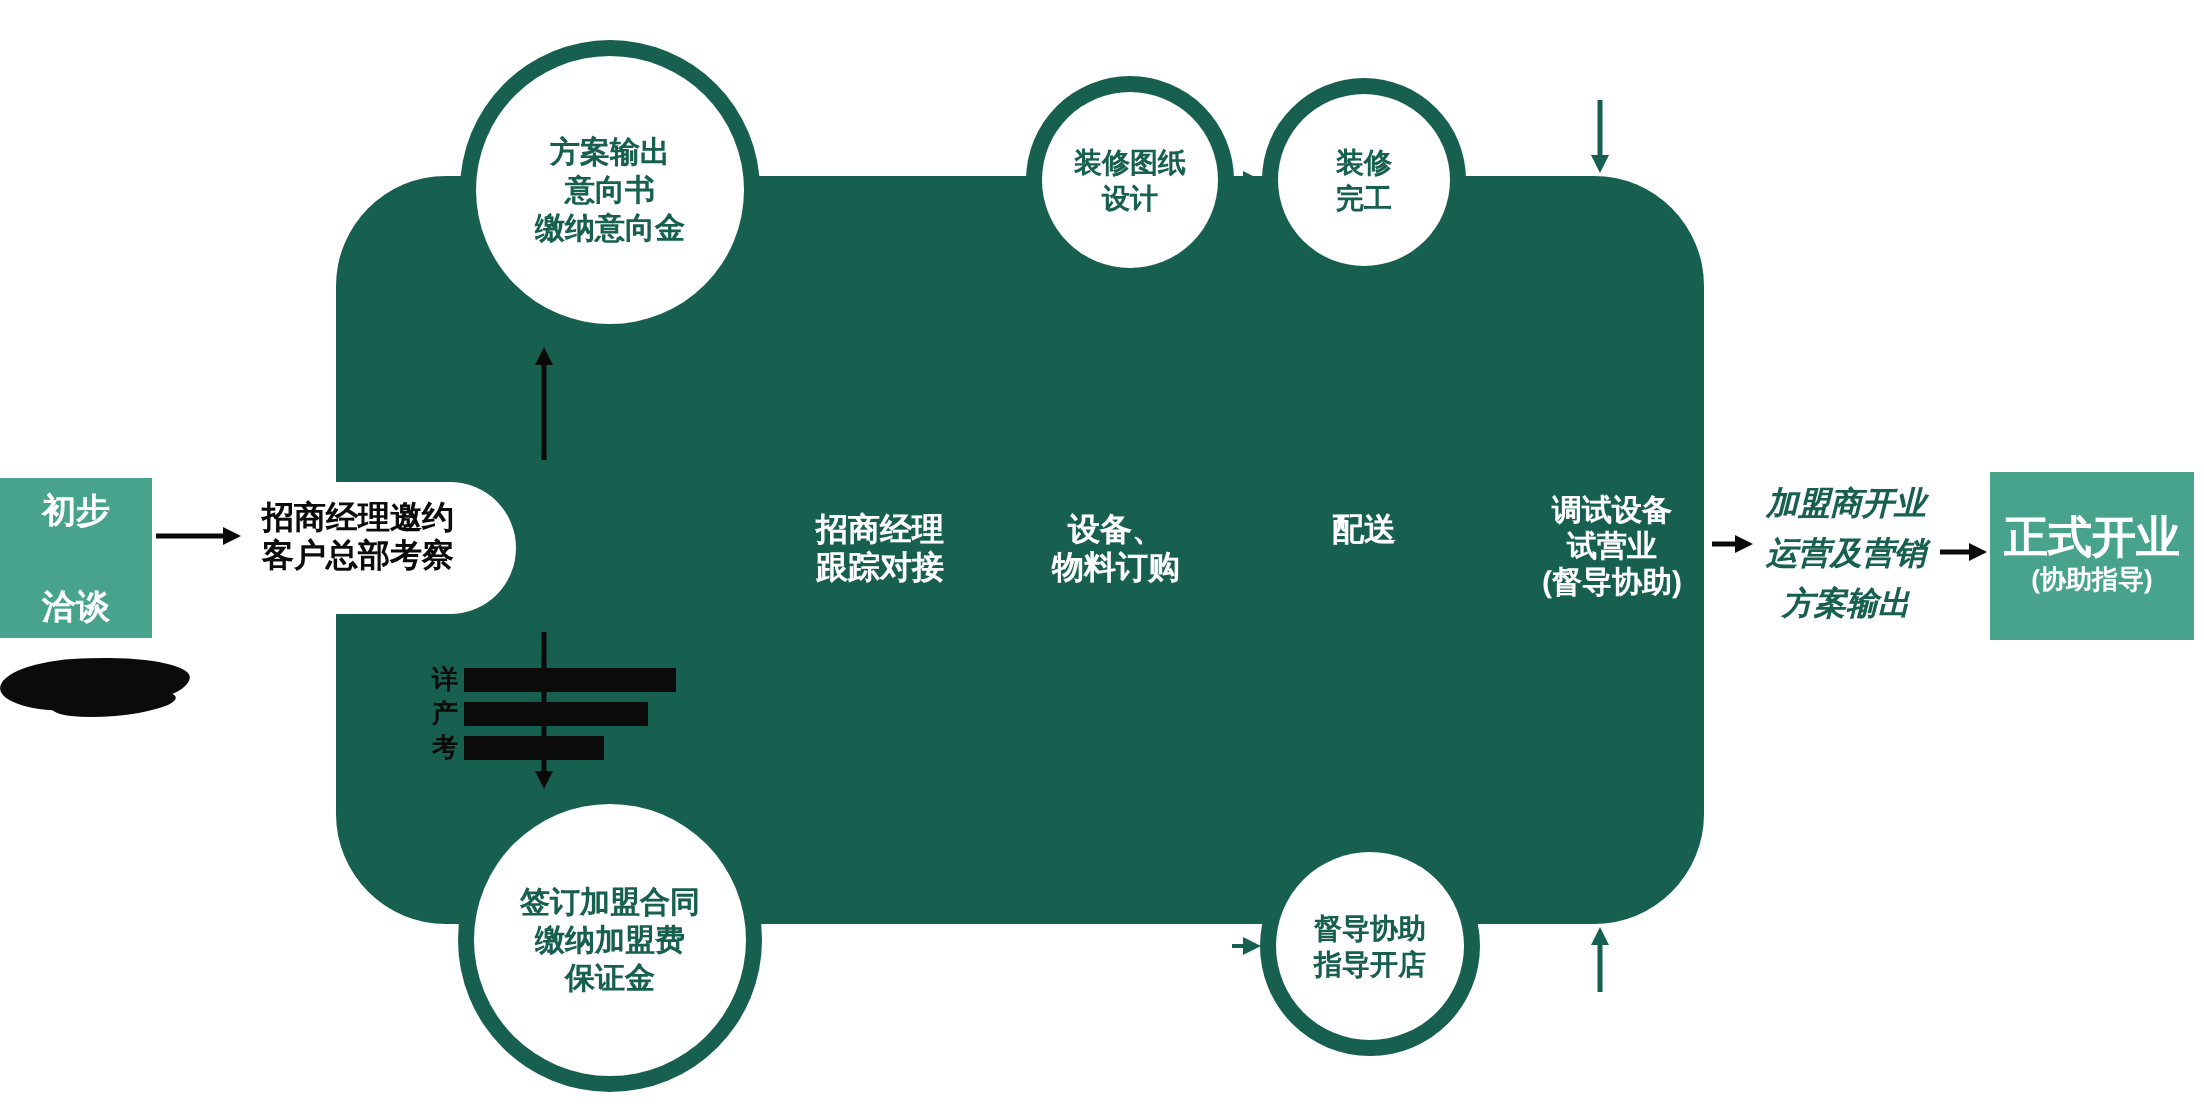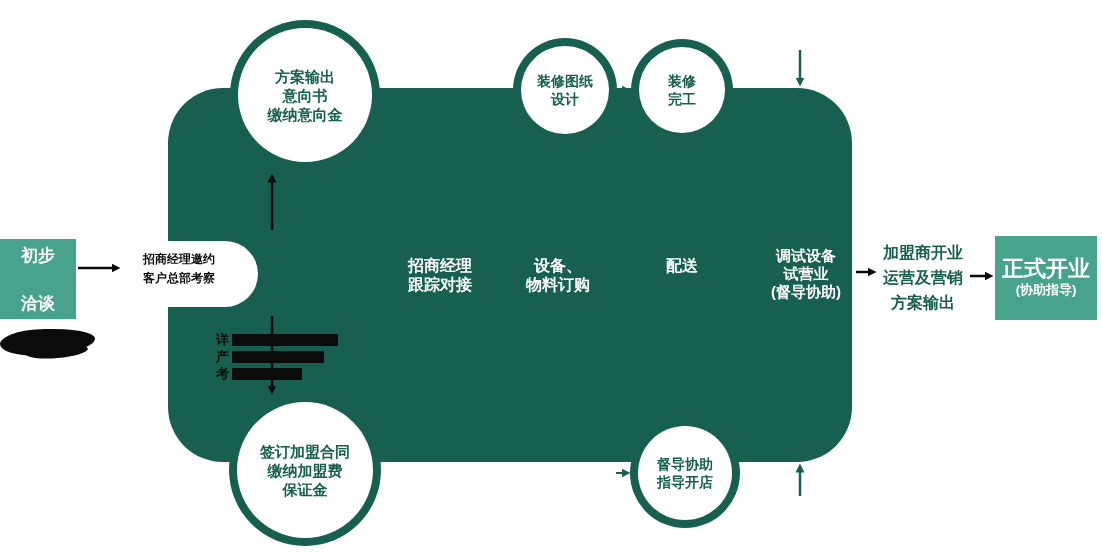--- a/index.html
+++ b/index.html
@@ -5,27 +5,27 @@
   html,body{margin:0;padding:0;background:#fff;}
   body{font-family:"Liberation Sans","DejaVu Sans",sans-serif;}
   .stage{position:relative;width:1102px;height:558px;background:#fff;overflow:hidden;}
   .abs{position:absolute;}
   .box{background:#47a38b;color:#fff;font-weight:700;display:flex;flex-direction:column;
        align-items:center;justify-content:center;text-align:center;}
   .band{background:#17604f;border-radius:55px;}
   .channel{background:#fff;border-radius:0 33px 33px 0;}
   .step{color:#fff;font-weight:700;text-align:center;font-size:16px;line-height:19px;}
   .step.small{font-size:15px;line-height:18px;}
-  .ink-step{color:#0b0b0b;font-weight:700;text-align:center;font-size:12px;line-height:19px;}
+  .ink-step{color:#0b0b0b;font-weight:700;text-align:center;font-size:16px;line-height:19px;}
   .circle-outer{background:#17604f;border-radius:50%;display:flex;align-items:center;justify-content:center;}
   .circle-inner{background:#fff;border-radius:50%;width:calc(100% - 16px);height:calc(100% - 16px);
        display:flex;flex-direction:column;align-items:center;justify-content:center;
        color:#17604f;font-weight:700;text-align:center;font-size:14px;line-height:18px;}
   .circle-inner.big{font-size:15px;line-height:19px;}
-  .outcome{color:#17604f;font-weight:700;font-size:16px;line-height:25px;text-align:center;}
+  .outcome{color:#17604f;font-weight:700;font-size:16px;line-height:25px;text-align:center;font-style:italic;}
   .blob{background:#0b0b0b;}
   .frags{display:flex;flex-direction:column;}
   .fragrow{display:flex;align-items:center;height:17px;}
   .fragchar{color:#0b0b0b;font-size:13px;font-weight:700;line-height:17px;}
   .fragbar{height:12px;background:#0b0b0b;margin-left:3px;display:inline-block;}
   svg.wires{position:absolute;left:0;top:0;pointer-events:none;}
 </style>
 </head>
 <body>
 

